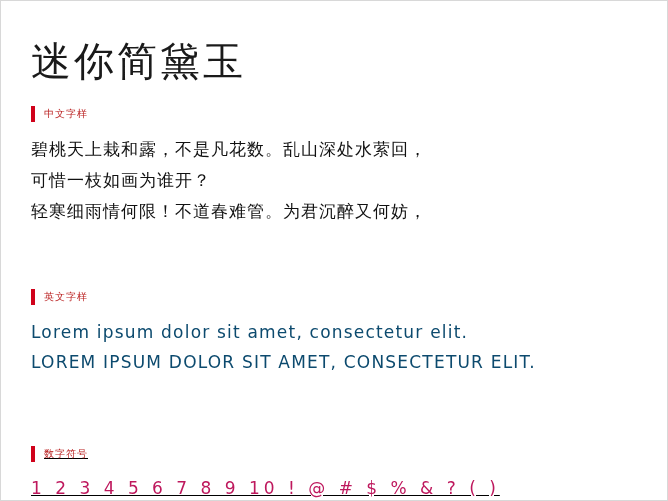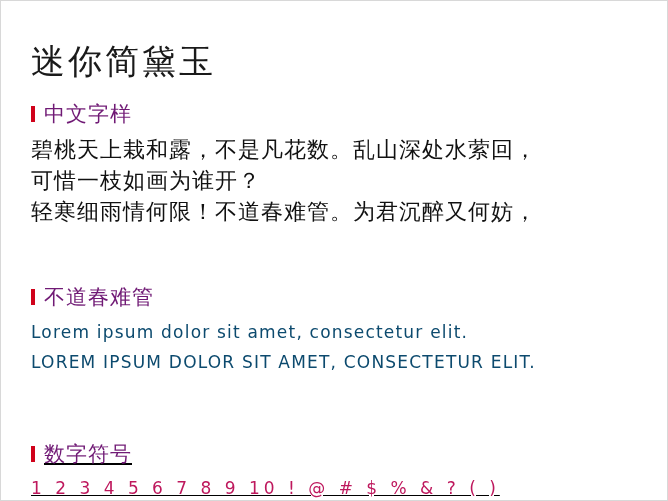--- a/index.html
+++ b/index.html
@@ -49,21 +49,21 @@
     font-size: 12px;
     line-height: 14px;
     font-weight: bold;
     letter-spacing: 0.5px;
   }
   
   #font-title {
     position: absolute;
     left: 30px;
     top: 34px;
-    font-size: 34px;
+    font-size: 40px;
     line-height: 52px;
     color: #1a1a1a;
     letter-spacing: 3px;
     white-space: nowrap;
     font-family: "DejaVu Sans", "Liberation Sans", sans-serif;
   }
   
   .section {
     position: absolute;
     left: 30px;
@@ -74,28 +74,28 @@
     align-items: center;
     margin-bottom: 12px;
   }
   .section-bar {
     width: 4px;
     height: 16px;
     background: #d0021b;
     margin-right: 9px;
   }
   .section-title {
-    font-size: 21px;
+    font-size: 10px;
     line-height: 16px;
-    color: #701a75;
+    color: #b91c1c;
     letter-spacing: 1px;
     font-family: "DejaVu Sans", "Liberation Sans", sans-serif;
   }
   .sample-cn {
-    font-size: 22px;
+    font-size: 17px;
     line-height: 31px;
     color: #111111;
     letter-spacing: 1px;
     font-family: "DejaVu Sans", "Liberation Sans", sans-serif;
     white-space: nowrap;
   }
   .sample-en {
     font-size: 17px;
     line-height: 30px;
     color: #0c4a6e;
@@ -129,21 +129,21 @@
       <div class="section-title">中文字样</div>
     </div>
     <div class="sample-cn">碧桃天上栽和露，不是凡花数。乱山深处水萦回，</div>
     <div class="sample-cn">可惜一枝如画为谁开？</div>
     <div class="sample-cn">轻寒细雨情何限！不道春难管。为君沉醉又何妨，</div>
   </div>
 
   <div class="section" id="section-english">
     <div class="section-head">
       <div class="section-bar"></div>
-      <div class="section-title">不道春难管</div>
+      <div class="section-title">英文字样</div>
     </div>
     <div class="sample-en">Lorem ipsum dolor sit amet, consectetur elit.</div>
     <div class="sample-en">LOREM IPSUM DOLOR SIT AMET, CONSECTETUR ELIT.</div>
   </div>
 
   <div class="section" id="section-numbers">
     <div class="section-head">
       <div class="section-bar"></div>
       <div class="section-title">数字符号</div>
     </div>

